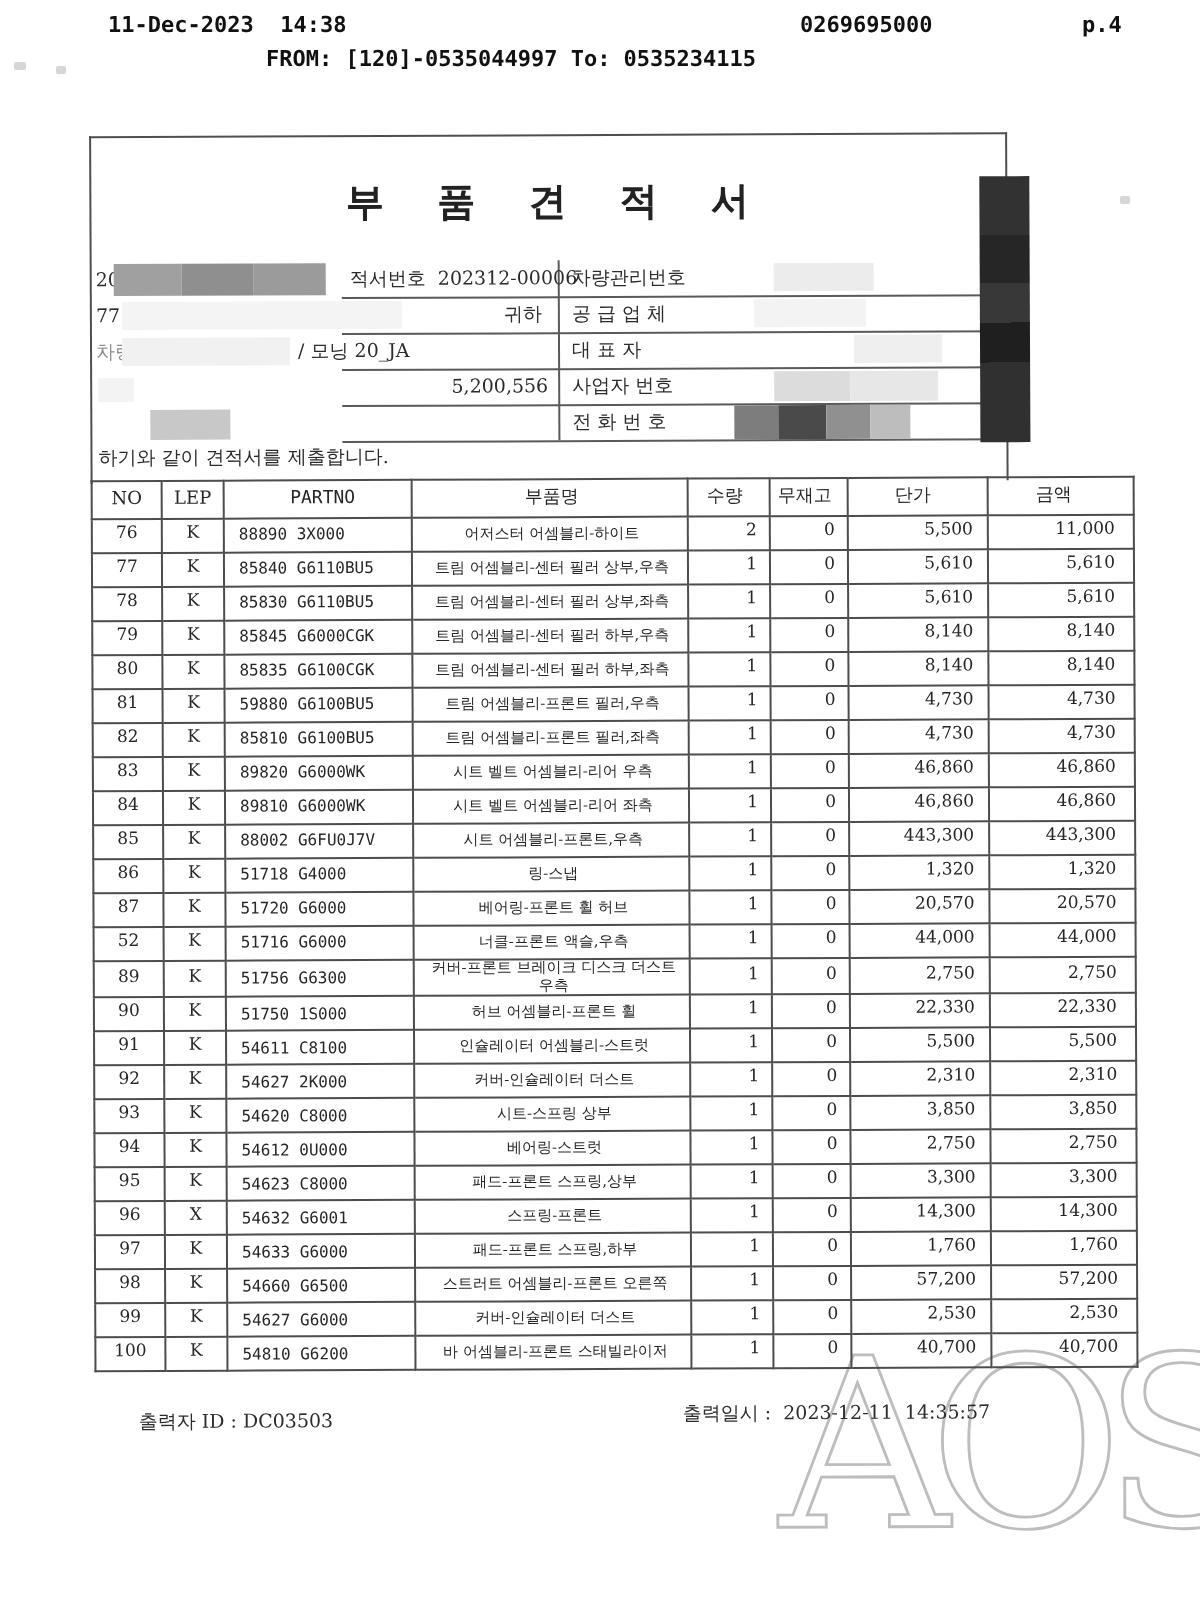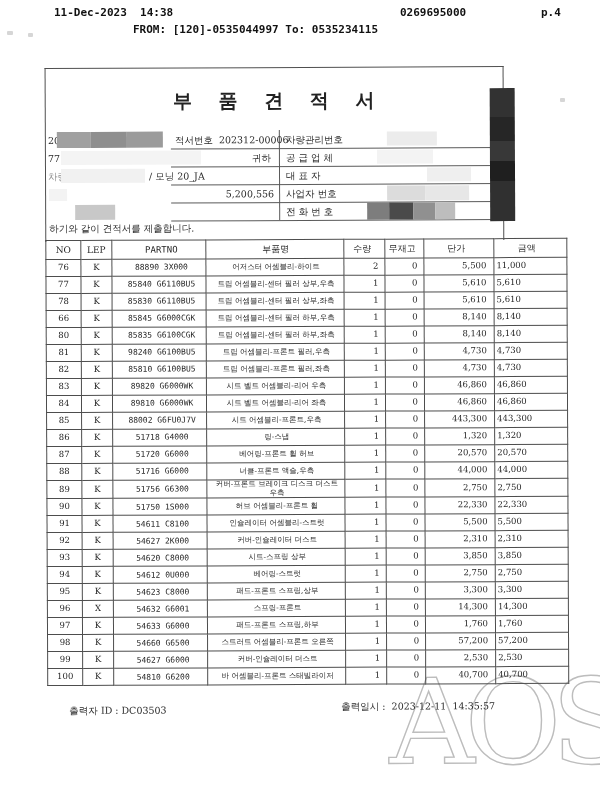--- a/index.html
+++ b/index.html
@@ -38,26 +38,26 @@
     border-collapse:collapse;table-layout:fixed;
     font-size:8.5px;color:#262626;
   }
   table.parts th,table.parts td{
     border:1px solid #4d4d4d;padding:0 2px;height:16px;line-height:1.15;
     overflow:hidden;font-weight:normal;
   }
   table.parts th{height:18px;text-align:center;font-size:9px;margin-left:32px;}
   .c1{width:30px;text-align:center;}
   .c2{width:26px;text-align:center;}
-  .c3{width:84px;text-align:center;padding-left:7px !important;font-family:"DejaVu Sans Mono", monospace;font-size:8px;}
+  .c3{width:84px;text-align:left;padding-left:7px !important;font-family:"DejaVu Sans Mono", monospace;font-size:8px;}
   .c4{width:131px;text-align:center;padding-left:4px !important;font-size:7.5px;}
   .c5{width:32px;text-align:right;padding-right:6px !important;}
   .c6{width:30px;text-align:right;padding-right:6px !important;}
   .c7{width:60px;text-align:right;padding-right:7px !important;}
-  .c8{width:61px;text-align:left;padding-right:9px !important;}
+  .c8{width:61px;text-align:right;padding-right:9px !important;}
   .footer-text{position:absolute;font-size:9.5px;color:#2b2b2b;white-space:pre;margin-left:12px;}
   .watermark{
     position:absolute;left:388px;top:664px;
     font-family:"DejaVu Serif", serif;font-size:118px;line-height:1;
     letter-spacing:-10px;color:transparent;
     -webkit-text-stroke:1.4px #bdbdbd;
     z-index:0;pointer-events:none;
   }
   .over{z-index:2;}
 </style>
@@ -161,21 +161,21 @@
           <td class="c1">78</td>
           <td class="c2">K</td>
           <td class="c3">85830 G6110BU5</td>
           <td class="c4">트림 어셈블리-센터 필러 상부,좌측</td>
           <td class="c5">1</td>
           <td class="c6">0</td>
           <td class="c7">5,610</td>
           <td class="c8">5,610</td>
         </tr>
         <tr>
-          <td class="c1">66</td>
+          <td class="c1">79</td>
           <td class="c2">K</td>
           <td class="c3">85845 G6000CGK</td>
           <td class="c4">트림 어셈블리-센터 필러 하부,우측</td>
           <td class="c5">1</td>
           <td class="c6">0</td>
           <td class="c7">8,140</td>
           <td class="c8">8,140</td>
         </tr>
         <tr>
           <td class="c1">80</td>
@@ -183,21 +183,21 @@
           <td class="c3">85835 G6100CGK</td>
           <td class="c4">트림 어셈블리-센터 필러 하부,좌측</td>
           <td class="c5">1</td>
           <td class="c6">0</td>
           <td class="c7">8,140</td>
           <td class="c8">8,140</td>
         </tr>
         <tr>
           <td class="c1">81</td>
           <td class="c2">K</td>
-          <td class="c3">98240 G6100BU5</td>
+          <td class="c3">59880 G6100BU5</td>
           <td class="c4">트림 어셈블리-프론트 필러,우측</td>
           <td class="c5">1</td>
           <td class="c6">0</td>
           <td class="c7">4,730</td>
           <td class="c8">4,730</td>
         </tr>
         <tr>
           <td class="c1">82</td>
           <td class="c2">K</td>
           <td class="c3">85810 G6100BU5</td>
@@ -251,21 +251,21 @@
           <td class="c1">87</td>
           <td class="c2">K</td>
           <td class="c3">51720 G6000</td>
           <td class="c4">베어링-프론트 휠 허브</td>
           <td class="c5">1</td>
           <td class="c6">0</td>
           <td class="c7">20,570</td>
           <td class="c8">20,570</td>
         </tr>
         <tr>
-          <td class="c1">88</td>
+          <td class="c1">52</td>
           <td class="c2">K</td>
           <td class="c3">51716 G6000</td>
           <td class="c4">너클-프론트 액슬,우측</td>
           <td class="c5">1</td>
           <td class="c6">0</td>
           <td class="c7">44,000</td>
           <td class="c8">44,000</td>
         </tr>
         <tr>
           <td class="c1">89</td>

